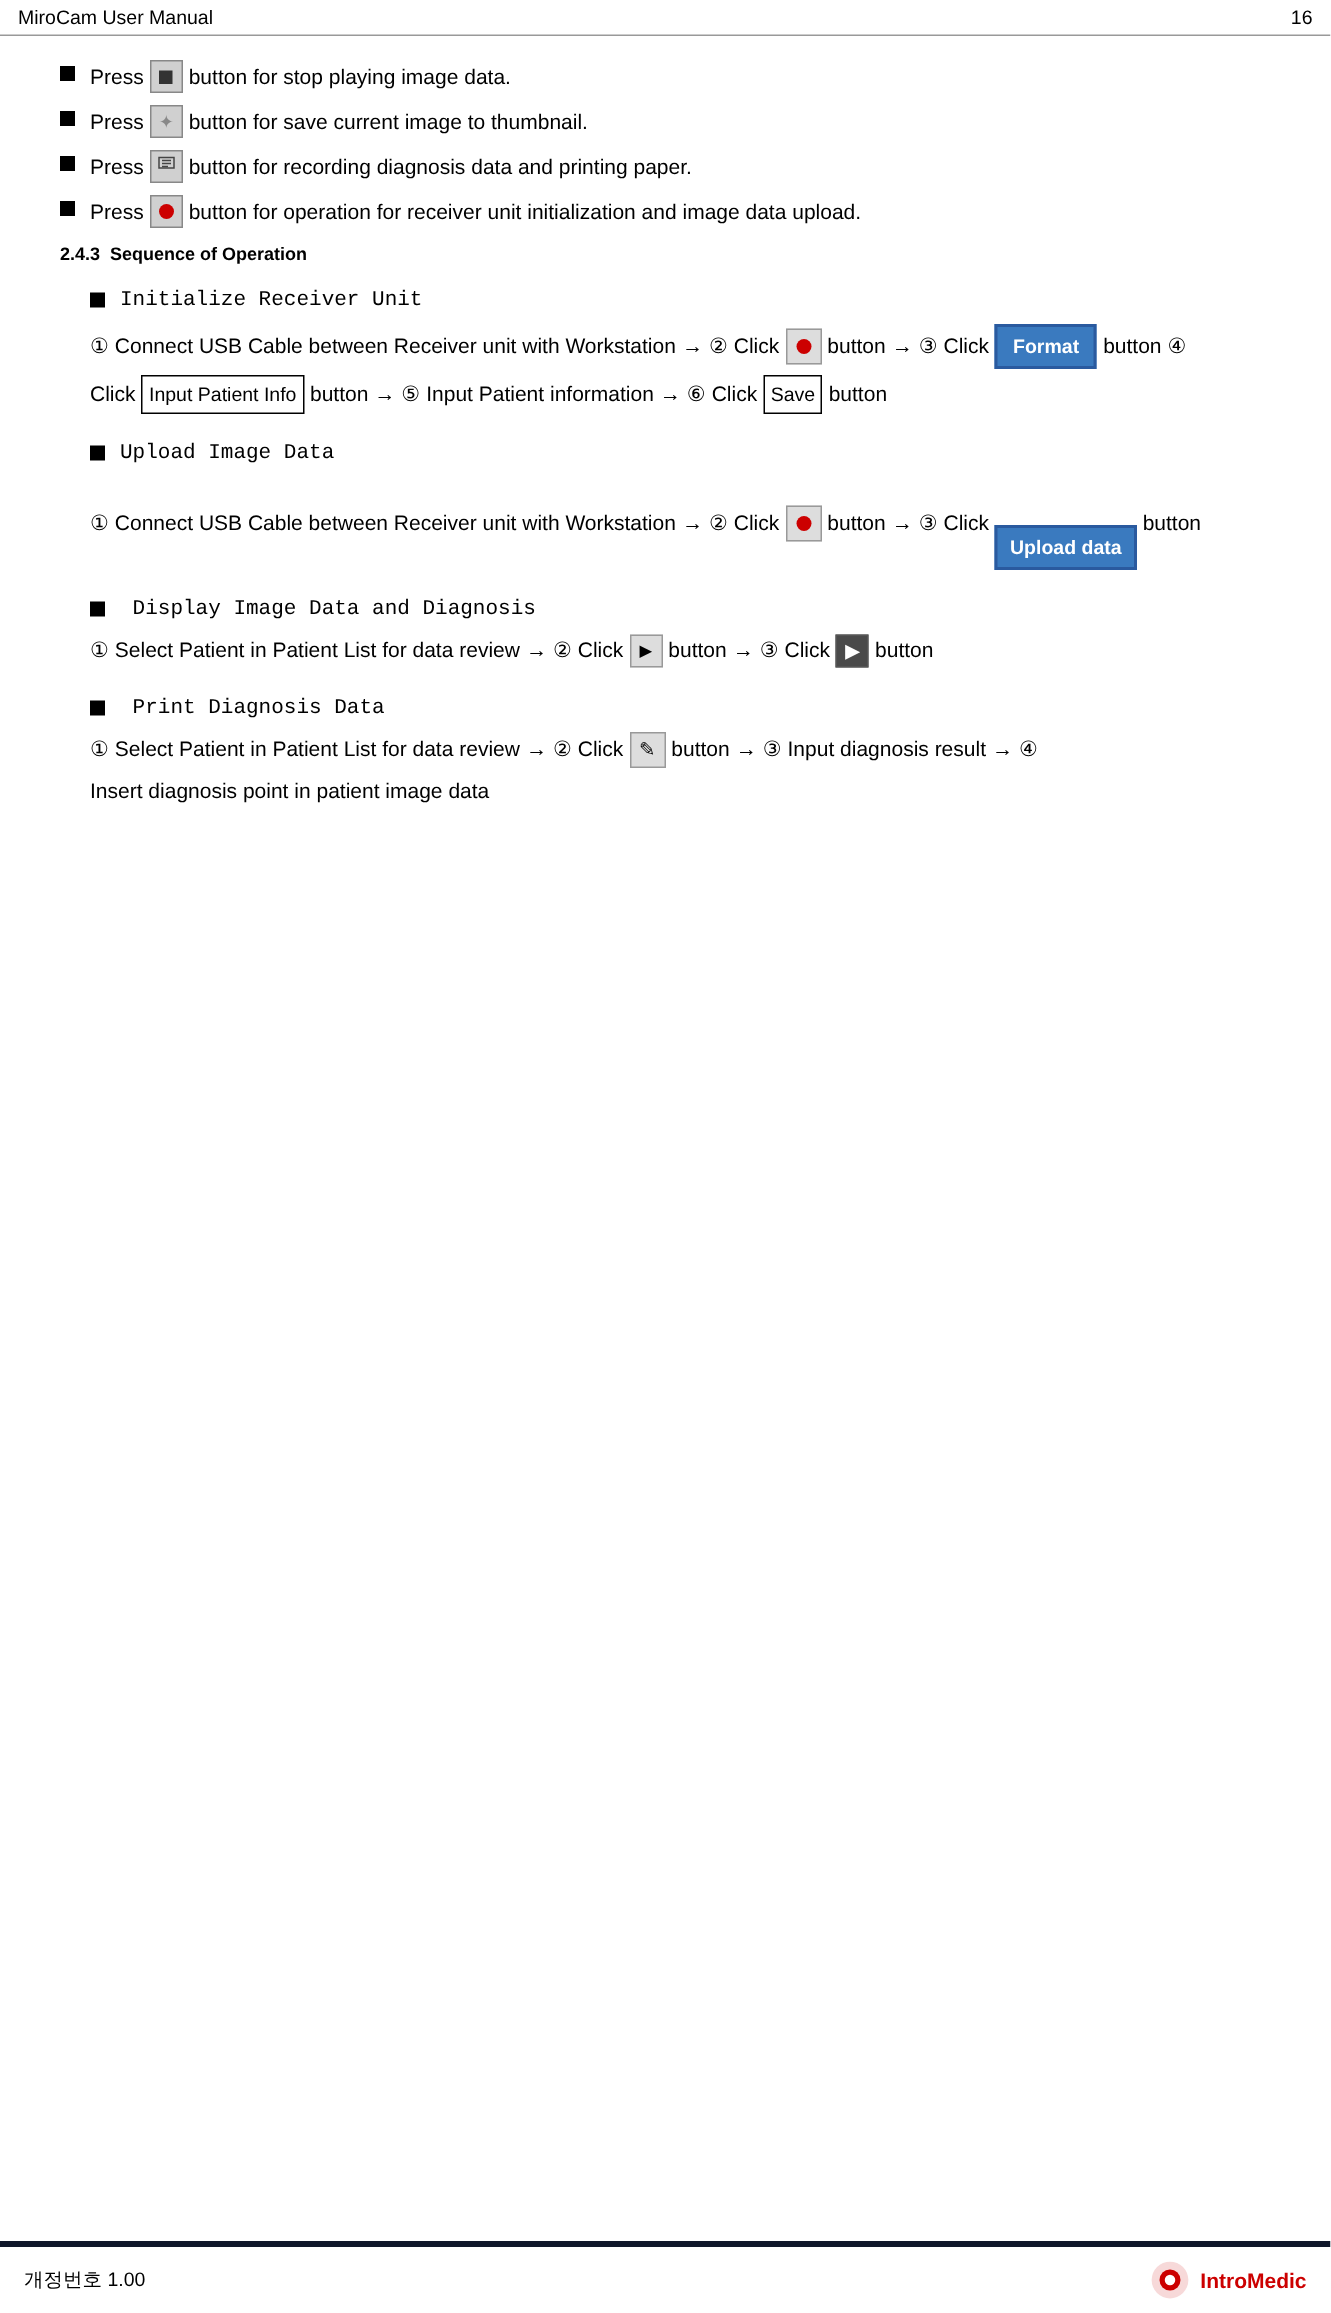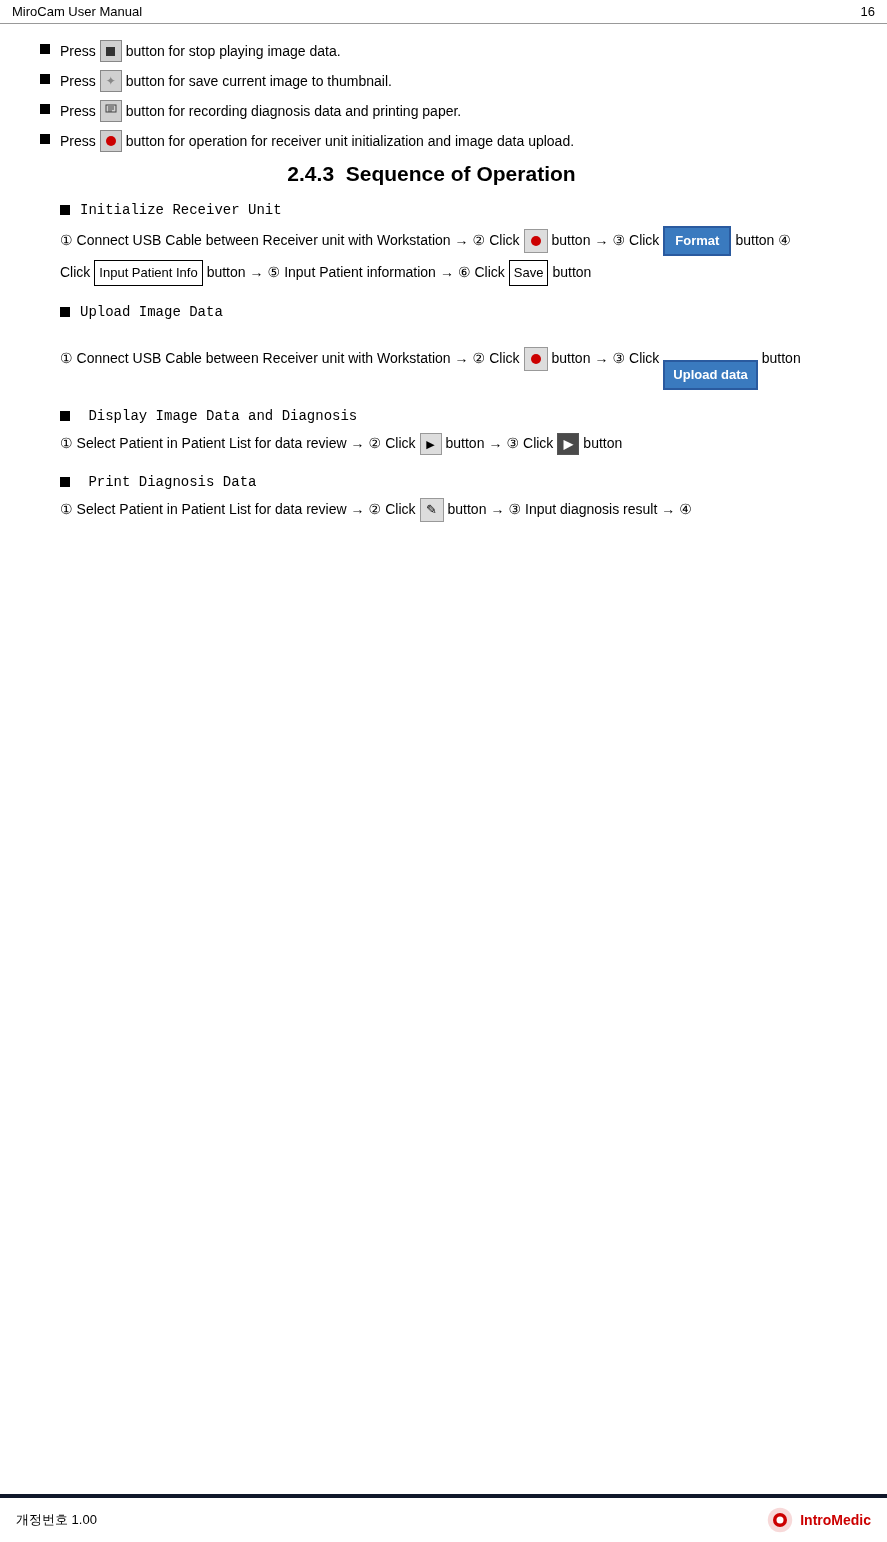--- a/index.html
+++ b/index.html
@@ -15,21 +15,20 @@
     .page-header {
       display: flex;
       justify-content: space-between;
       align-items: center;
       padding: 4px 12px;
       border-bottom: 1px solid #999;
       font-size: 13px;
     }
     .main-content {
       padding: 16px 64px 60px 40px;
-      text-align: center;
     }
     .bullet-list {
       list-style: none;
       margin-bottom: 10px;
     }
     .bullet-list li {
       display: flex;
       align-items: flex-start;
       margin-bottom: 8px;
       line-height: 1.5;
@@ -75,21 +74,21 @@
       background: #d0d0d0;
       color: #333;
     }
     .icon-rec {
       background: #d0d0d0;
       color: #cc0000;
       font-size: 8px;
       font-weight: bold;
     }
     h2 {
-      font-size: 21px;
+      font-size: 12px;
       font-weight: bold;
       margin-bottom: 16px;
       margin-top: 4px;
     }
     .sub-section {
       margin-bottom: 18px;
     }
     .sub-heading {
       display: flex;
       align-items: center;
@@ -389,20 +388,21 @@
         <span>→</span>
         <span>②</span>
         <span>Click</span>
         <span class="pencil-icon">✎</span>
         <span>button</span>
         <span>→</span>
         <span>③</span>
         <span>Input diagnosis result</span>
         <span>→</span>
         <span>④</span>
+        <span>Insert diagnosis point in patient image data</span>
       </div>
     </div>
 
   </div>
 </div>
 
 <div class="page-footer">
   <span>개정번호 1.00</span>
   <div class="footer-logo">
     <svg class="logo-icon" viewBox="0 0 32 32" xmlns="http://www.w3.org/2000/svg">

